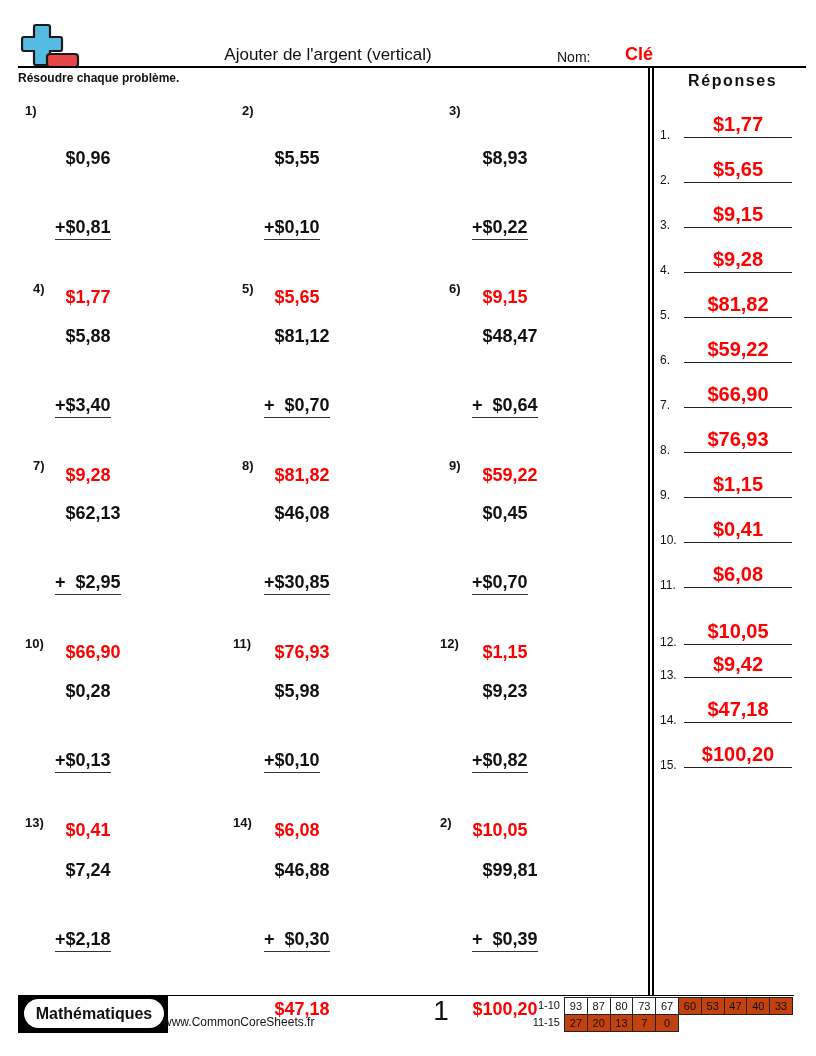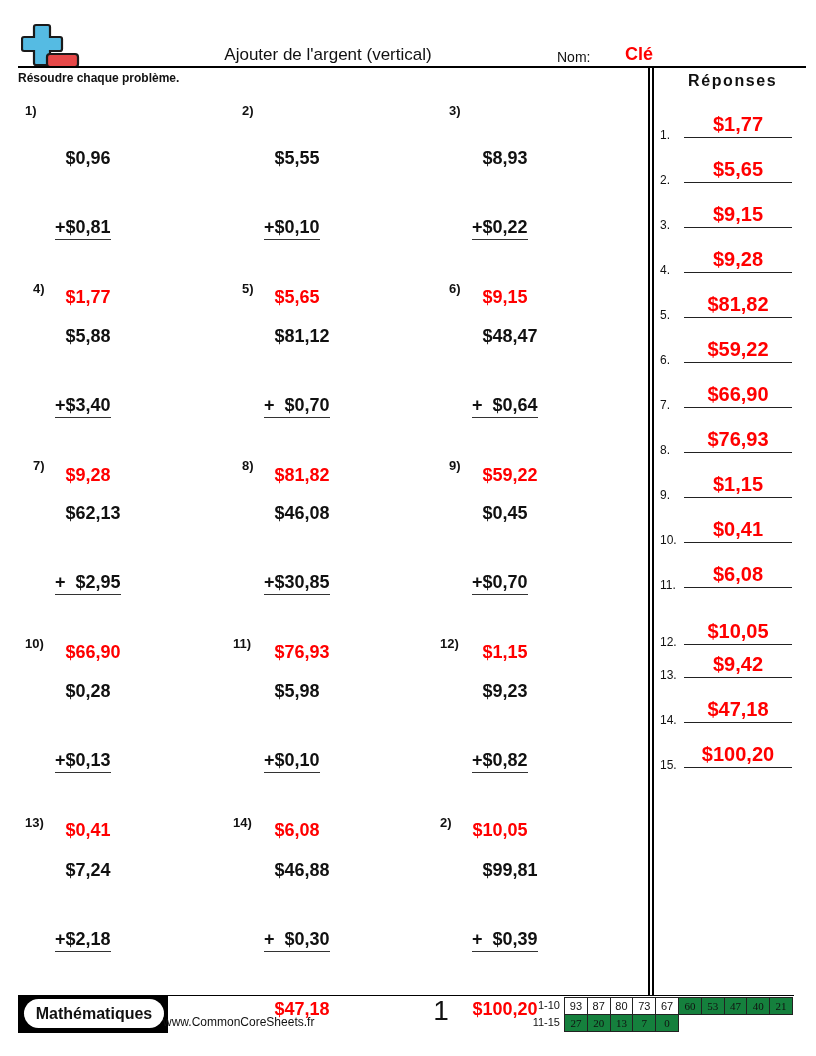--- a/index.html
+++ b/index.html
@@ -26,21 +26,21 @@
     .ans-line { position:absolute; left:28px; right:0; bottom:0; height:26px; border-bottom:1px solid #222; text-align:center; }
     .ans-val { font-size:20px; font-weight:bold; color:#f00; line-height:26px; }
 
     .footer-rule { left:18px; top:995px; width:776px; height:1px; background:#000; }
     .badge-bg { left:18px; top:996px; width:150px; height:37px; background:#000; }
     .badge { left:24px; top:999px; width:140px; height:29px; background:#fff; border-radius:15px; text-align:center; font-size:16px; font-weight:bold; line-height:29px; }
     .website { left:163px; top:1015px; font-size:12px; }
     .page-num { left:426px; top:995px; width:30px; text-align:center; font-size:28px; }
     .score-label { width:44px; text-align:right; font-size:11px; line-height:17px; }
     .score-cell { width:21.8px; height:16px; border:0.5px solid #222; font-size:11px; line-height:16px; text-align:center; box-sizing:content-box; }
-    .hl { background:#15803d;font-family:Liberation Serif, serif; }
+    .hl { background:#c2410c; }
   </style>
 </head>
 <body>
 
 <div class="abs logo">
   <svg width="60" height="46" viewBox="0 0 60 46">
     <path d="M15 2 h12 a2 2 0 0 1 2 2 v10 h10 a2 2 0 0 1 2 2 v10 a2 2 0 0 1 -2 2 h-10 v12 a2 2 0 0 1 -2 2 h-12 a2 2 0 0 1 -2 -2 v-12 h-10 a2 2 0 0 1 -2 -2 v-10 a2 2 0 0 1 2 -2 h10 v-10 a2 2 0 0 1 2 -2 z" fill="#55bbe3" stroke="#1a1a1a" stroke-width="2.2"></path>
     <rect x="26" y="31" width="31" height="13" rx="3" fill="#e64848" stroke="#1a1a1a" stroke-width="2.2"></rect>
   </svg>
 </div>
@@ -217,20 +217,20 @@
 <div class="abs score-label" style="left:516px;top:997px">1-10</div>
 <div class="abs score-cell" style="left:564px;top:997px">93</div>
 <div class="abs score-cell" style="left:586.8px;top:997px">87</div>
 <div class="abs score-cell" style="left:609.6px;top:997px">80</div>
 <div class="abs score-cell" style="left:632.4px;top:997px">73</div>
 <div class="abs score-cell" style="left:655.2px;top:997px">67</div>
 <div class="abs score-cell hl" style="left:678px;top:997px">60</div>
 <div class="abs score-cell hl" style="left:700.8px;top:997px">53</div>
 <div class="abs score-cell hl" style="left:723.6px;top:997px">47</div>
 <div class="abs score-cell hl" style="left:746.4px;top:997px">40</div>
-<div class="abs score-cell hl" style="left:769.2px;top:997px">21</div>
+<div class="abs score-cell hl" style="left:769.2px;top:997px">33</div>
 
 <div class="abs score-label" style="left:516px;top:1014px">11-15</div>
 <div class="abs score-cell hl" style="left:564px;top:1014px">27</div>
 <div class="abs score-cell hl" style="left:586.8px;top:1014px">20</div>
 <div class="abs score-cell hl" style="left:609.6px;top:1014px">13</div>
 <div class="abs score-cell hl" style="left:632.4px;top:1014px">7</div>
 <div class="abs score-cell hl" style="left:655.2px;top:1014px">0</div>
 
 </body></html>

